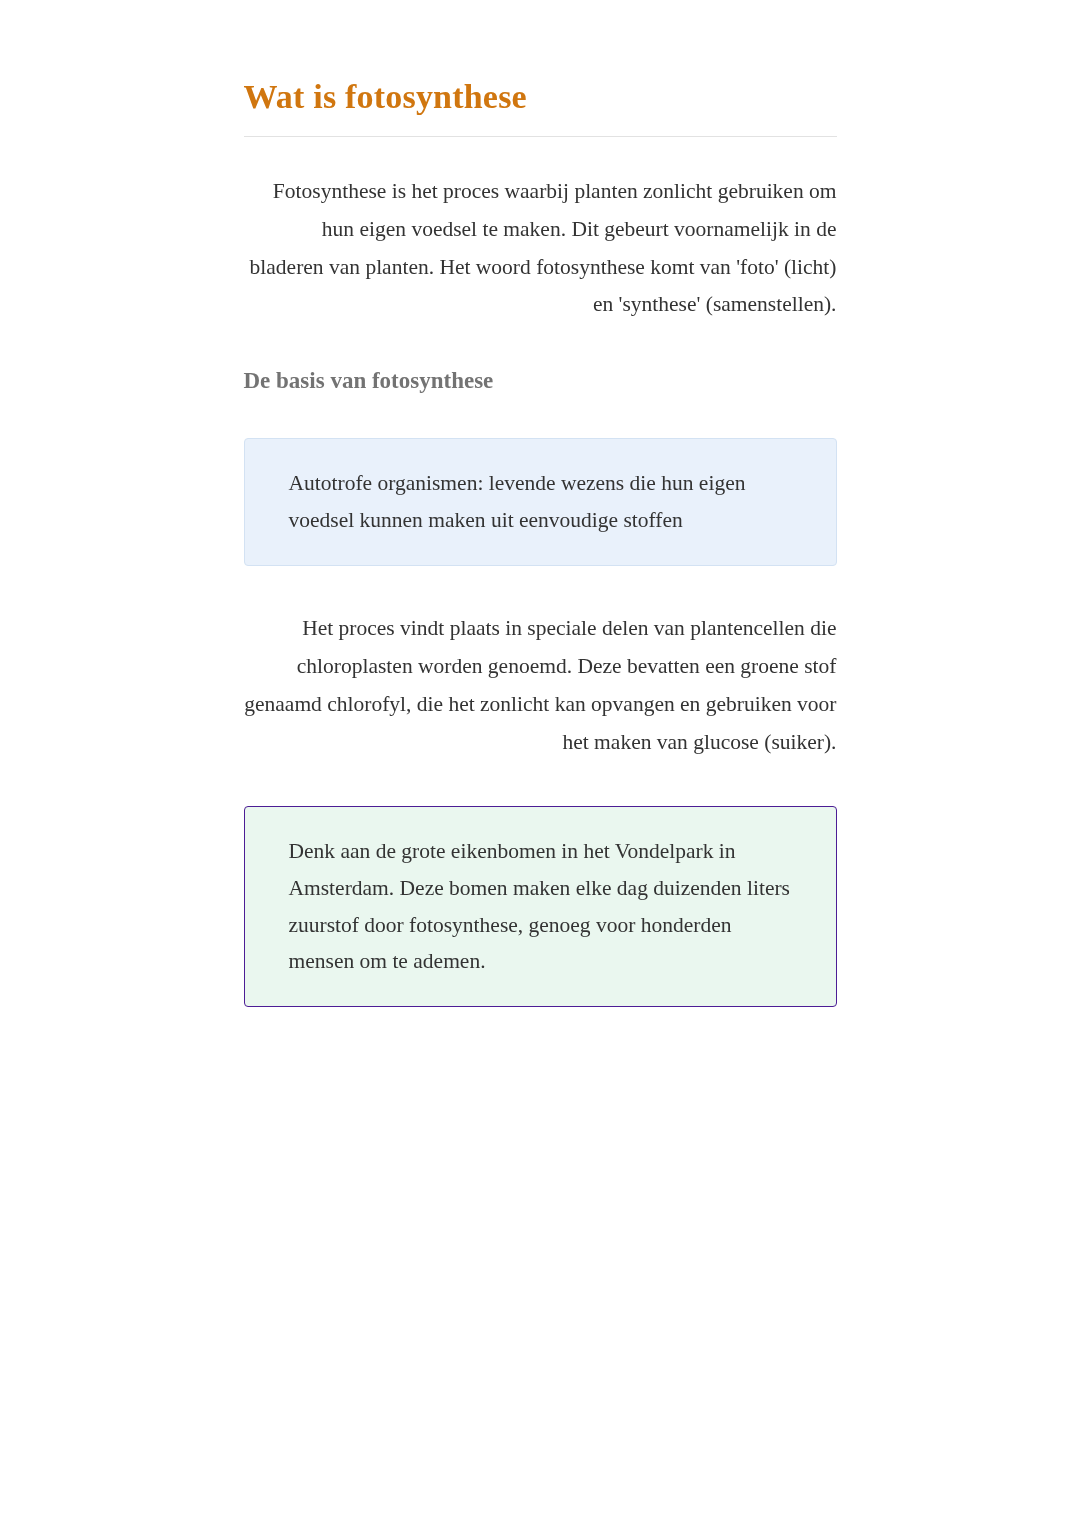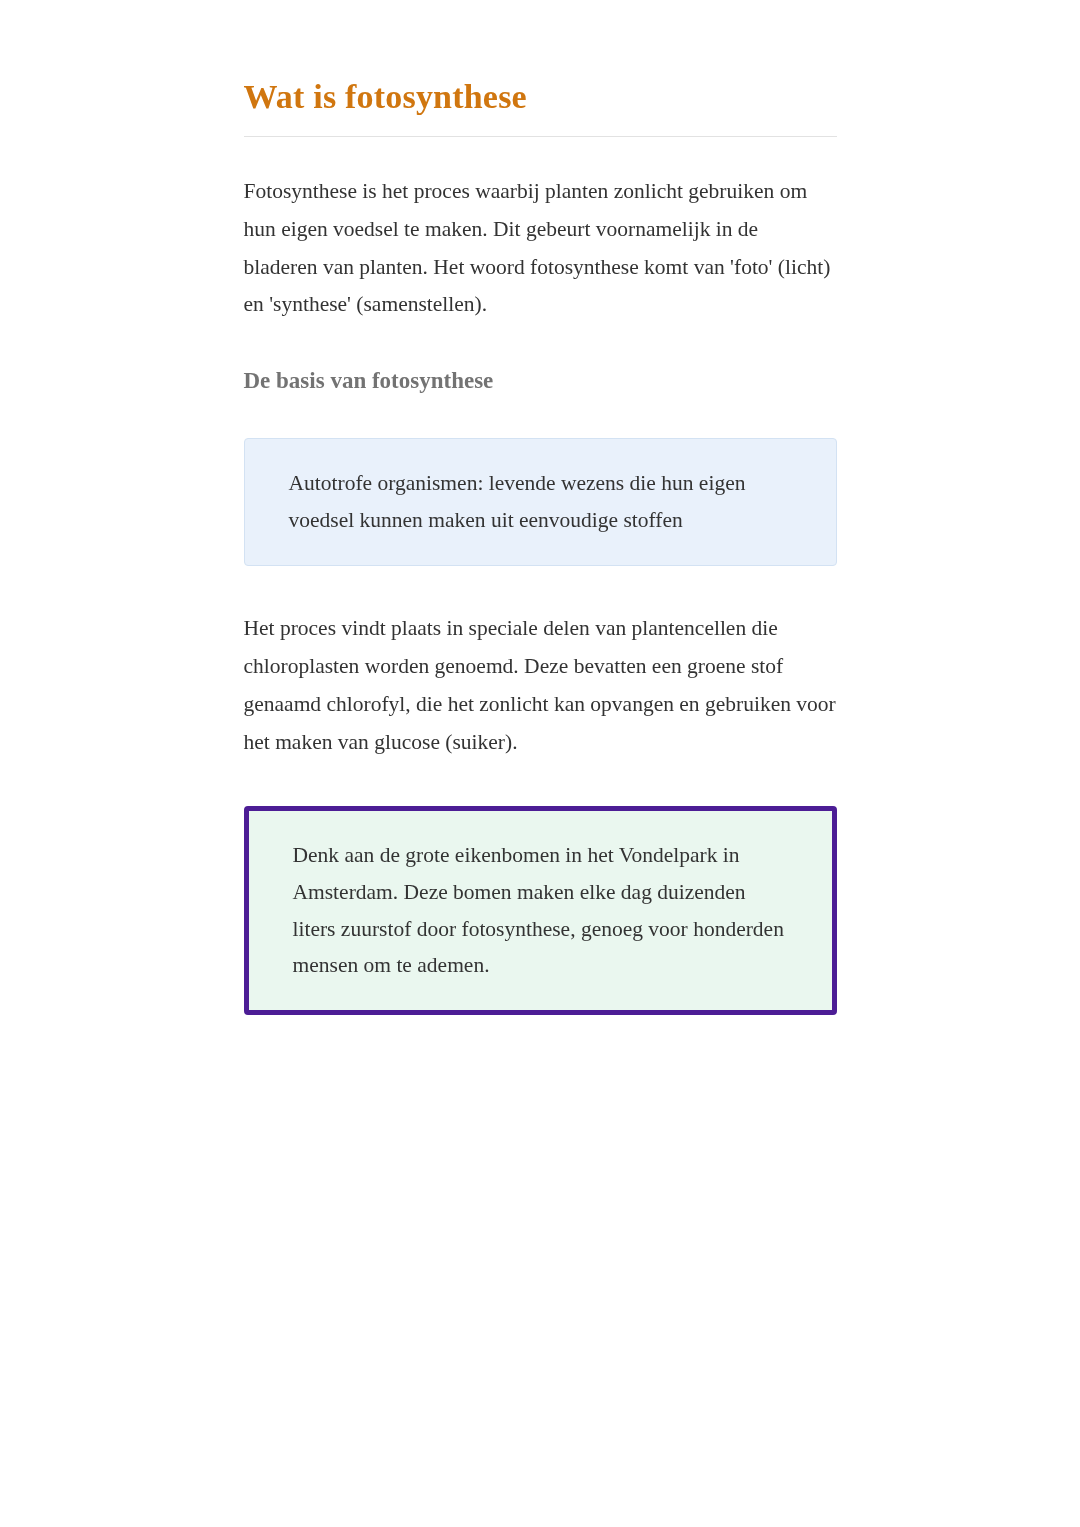--- a/index.html
+++ b/index.html
@@ -31,20 +31,21 @@
   .title-divider {
     border: none;
     border-top: 1px solid #e2e2e2;
     margin: 0 0 36px 0;
     height: 0;
   }
   .body-paragraph {
     margin: 0 0 34px 0;
     font-size: 21.5px;
     line-height: 1.76;
+    text-align: right;
   }
   .section-heading {
     margin: 44px 0 22px 0;
     font-size: 23px;
     font-weight: 700;
     color: #737373;
   }
   .callout {
     box-sizing: border-box;
     border-radius: 4px;
@@ -55,21 +56,21 @@
     margin: 0;
     font-size: 21.5px;
     line-height: 1.72;
   }
   .callout-definition {
     background: #e9f1fb;
     border: 1px solid #d3e2f3;
   }
   .callout-example {
     background: #eaf7ef;
-    border: 5px solid #4c1d95;
+    border: 1px solid #4c1d95;
   }
 </style>
 </head>
 <body>
 
 <div class="page">
 
   <h1 class="page-title">Wat is fotosynthese</h1>
 
   <hr class="title-divider">

